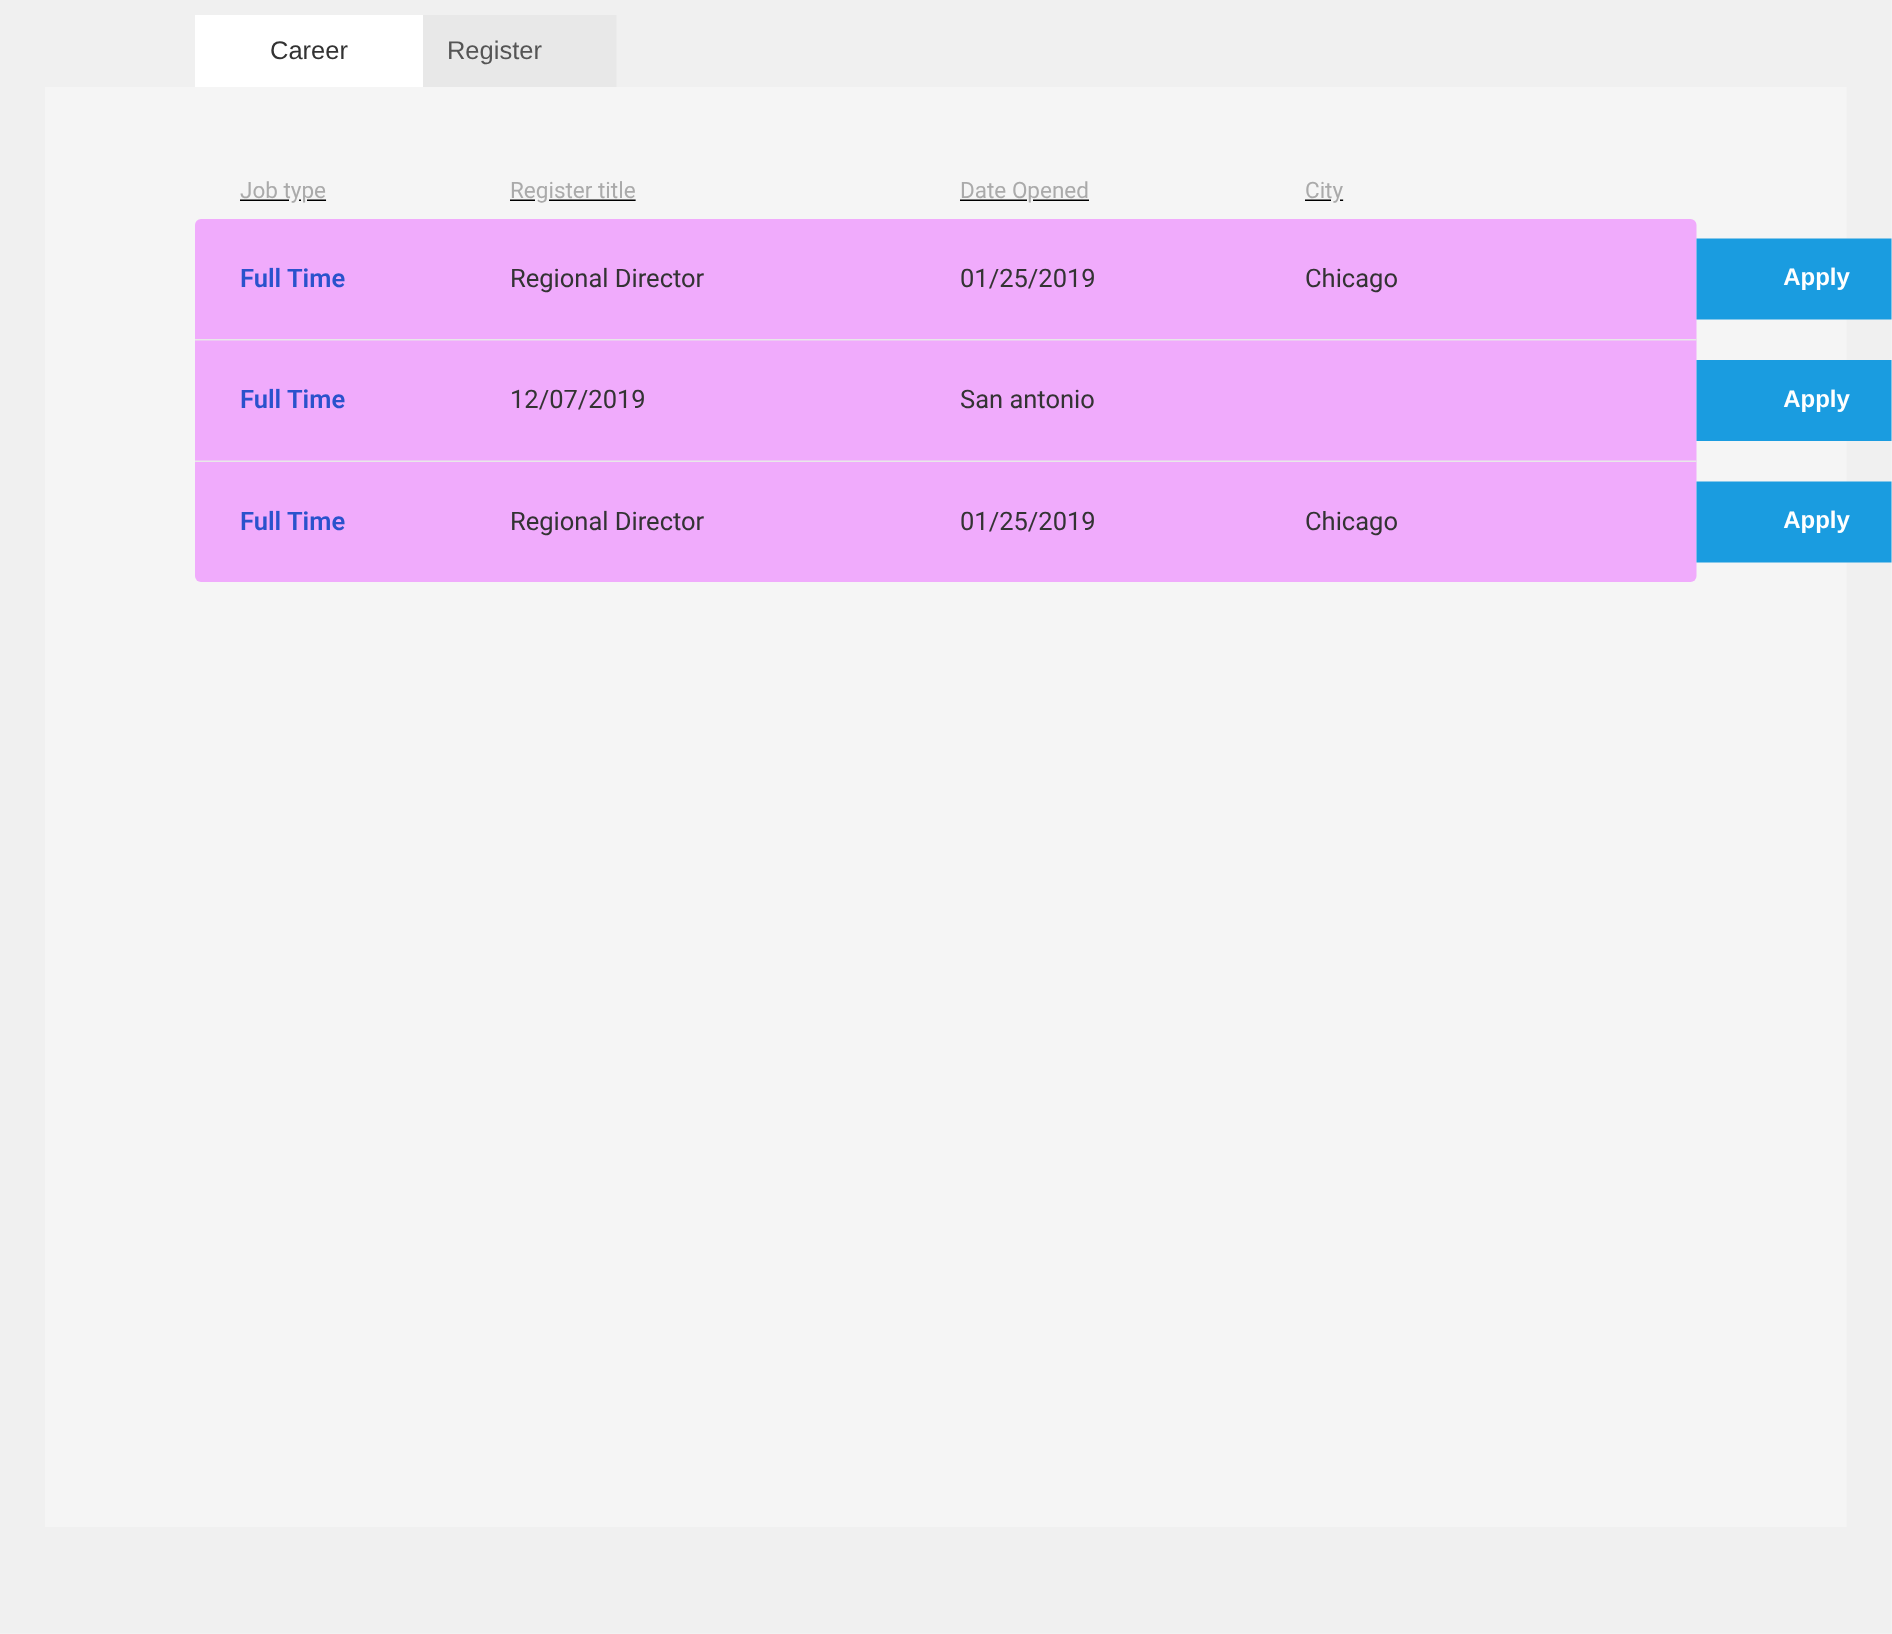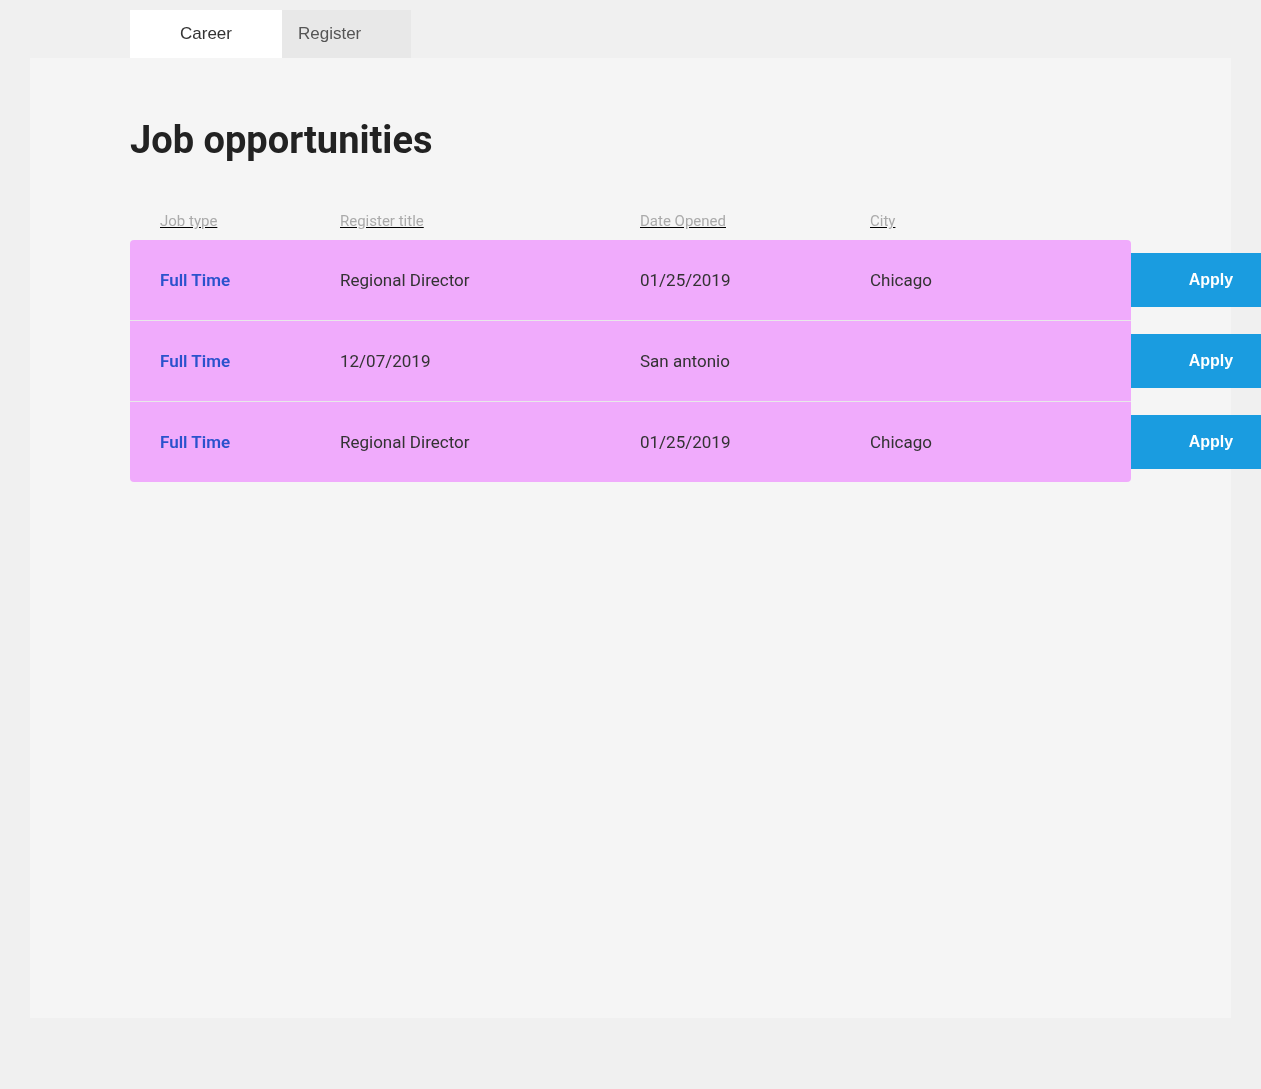--- a/index.html
+++ b/index.html
@@ -128,21 +128,20 @@
   </style>
 </head>
 <body>
 
 <div class="tabs-container">
   <button class="tab tab-career">Career</button>
   <button class="tab tab-register">Register</button>
 </div>
 
 <div class="main-content">
-  <h1 class="page-title">Job opportunities</h1>
 
   <div class="table-header">
     <span class="table-header-cell">Job type</span>
     <span class="table-header-cell">Register title</span>
     <span class="table-header-cell">Date Opened</span>
     <span class="table-header-cell">City</span>
     <span class="table-header-cell"></span>
   </div>
 
   <div class="jobs-table">

